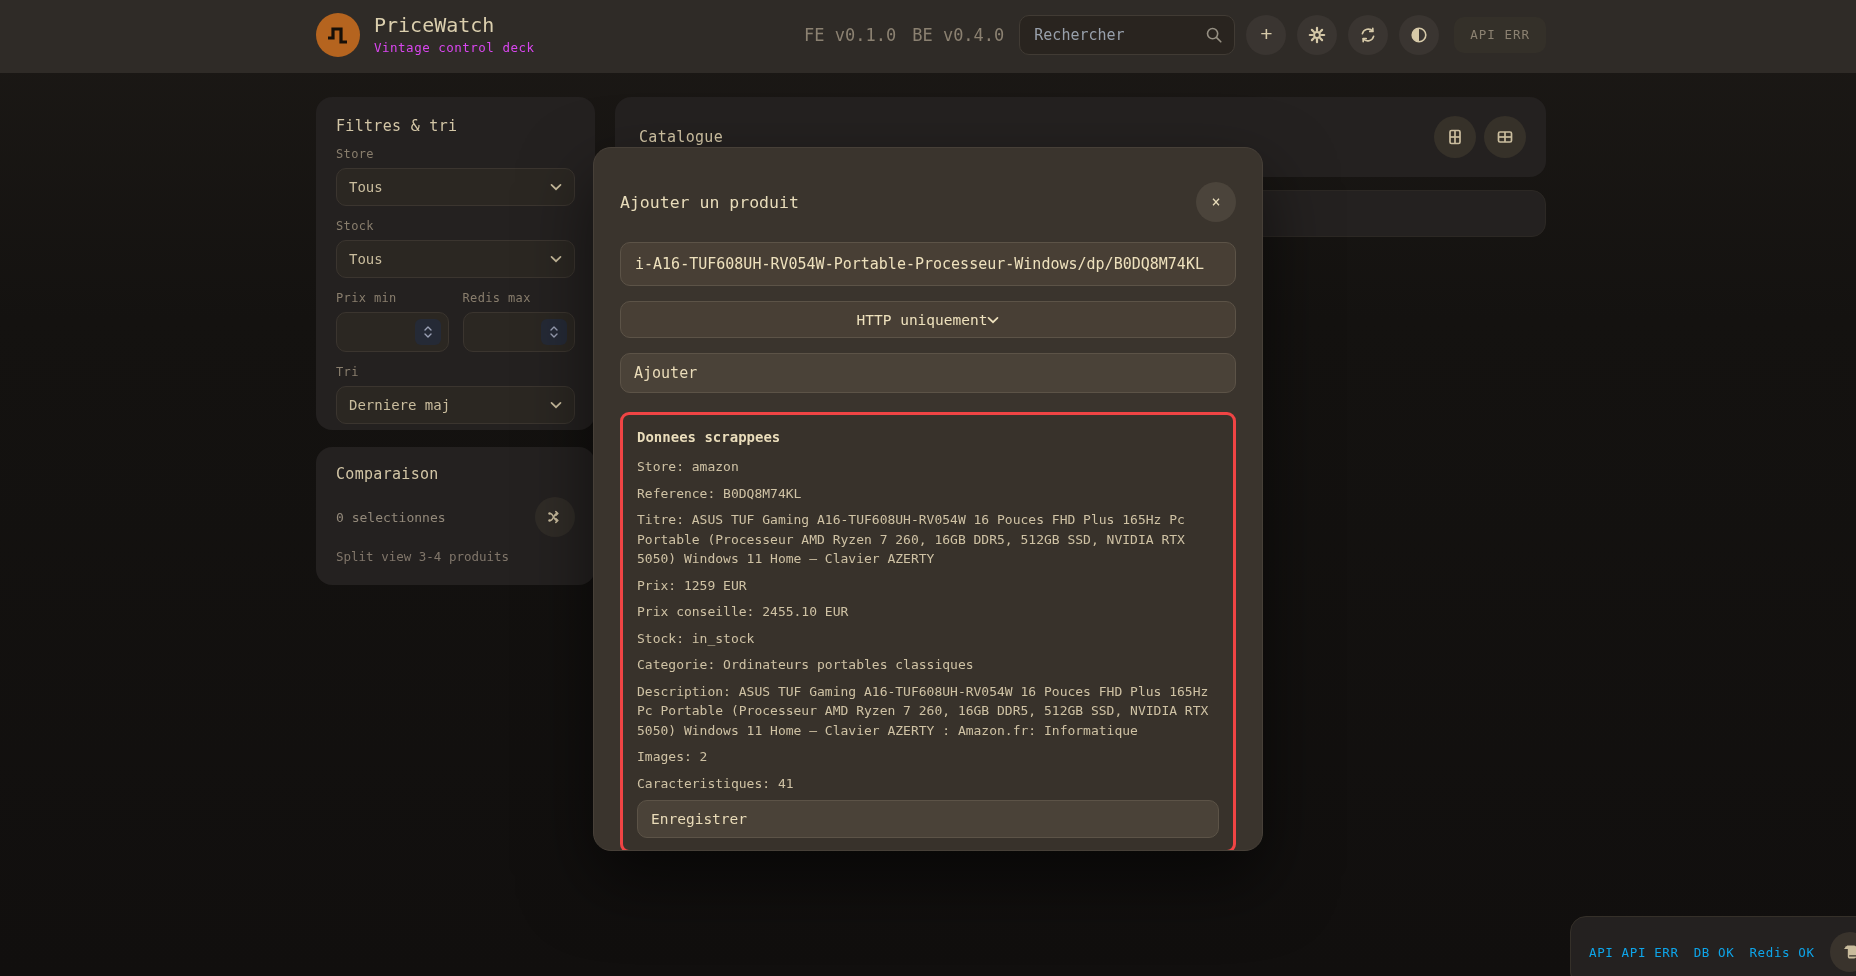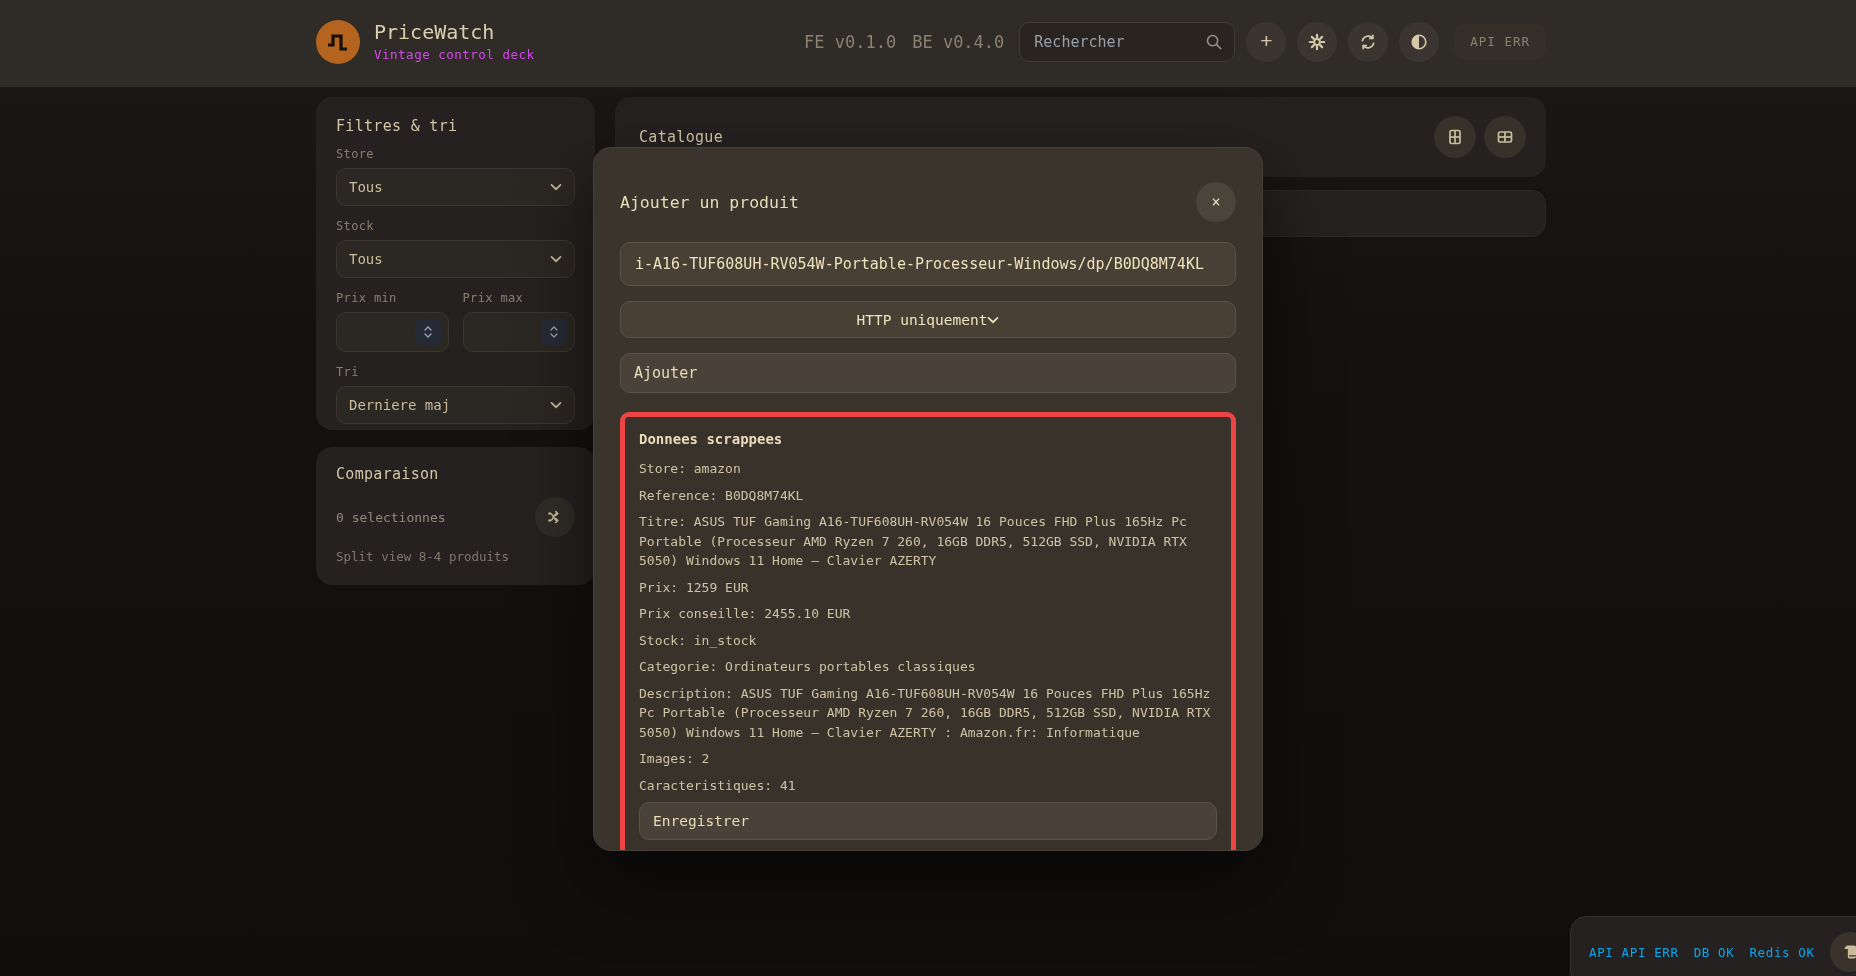--- a/index.html
+++ b/index.html
@@ -5,21 +5,21 @@
   * { margin:0; padding:0; box-sizing:border-box; }
   html,body { width:1856px; height:976px; }
   body {
     position:relative; overflow:hidden;
     background:linear-gradient(180deg,#1c1916 0,#141210 320px,#110f0e 100%);
     font-family:"DejaVu Sans Mono",monospace;
     color:#d6c9a8;
   }
   
   .app-header {
-    position:absolute; top:0; left:0; right:0; height:87px;
+    position:absolute; top:0; left:0; right:0; height:73px;
     background:#2f2b27;
     display:flex; align-items:center; justify-content:space-between;
     padding:0 310px 4px 316px;
   }
   .brand { display:flex; align-items:center; gap:14px; }
   .logo {
     width:44px; height:44px; border-radius:50%;
     background:#b5641f; display:flex; align-items:center; justify-content:center;
     flex:0 0 auto;
   }
@@ -115,21 +115,21 @@
     padding:0 14px; font-size:14.5px; color:#eee1bd; cursor:pointer; margin-bottom:15px;
   }
   .wide-btn {
     display:block; width:100%; height:40px; text-align:left;
     background:#4a4238; border:1px solid #5c5347; border-radius:10px;
     color:#eadcb9; font:15px "DejaVu Sans Mono",monospace; padding:0 13px;
     cursor:pointer;
   }
   .add-btn { margin-bottom:19px; }
   .scraped-panel {
-    border:5px solid #ef4444; background:#38322b; border-radius:9px;
+    border:3px solid #ef4444; background:#38322b; border-radius:9px;
     padding:14px 14px 12px;
   }
   .scraped-title { font-size:14px; font-weight:bold; color:#eaddbb; margin-bottom:12px; }
   .scr-line { font-size:13px; line-height:1.5; color:#cfc2a4; margin-bottom:7px; }
   .save-btn { height:38px; font-size:14.5px; margin-top:3px; }
   
   .status-bar {
     position:absolute; left:1570px; top:916px; width:310px; height:72px;
     background:#242120; border:1px solid #353029; border-radius:16px;
     display:flex; align-items:center; gap:15px; padding-left:18px;
@@ -223,21 +223,21 @@
         <input type="text" value="" style="">
         <span class="spinner">
           <svg width="10" height="14" viewBox="0 0 10 14" fill="none" stroke="#9aa0b4" stroke-width="1.4" stroke-linecap="round" stroke-linejoin="round">
             <polyline points="2 5 5 2 8 5"></polyline>
               <polyline points="2 9 5 12 8 9"></polyline>
           </svg>
         </span>
       </div>
     </div>
     <div class="price-col">
-      <div class="field-label">Prix max</div>
+      <div class="field-label">Redis max</div>
       <div class="num-input">
         <input type="text" value="" style="">
         <span class="spinner">
           <svg width="10" height="14" viewBox="0 0 10 14" fill="none" stroke="#9aa0b4" stroke-width="1.4" stroke-linecap="round" stroke-linejoin="round">
             <polyline points="2 5 5 2 8 5"></polyline>
               <polyline points="2 9 5 12 8 9"></polyline>
           </svg>
         </span>
       </div>
     </div>
@@ -260,21 +260,21 @@
       <svg width="20" height="20" viewBox="0 0 20 20" fill="none" stroke="#cabd9e" stroke-width="1.5" stroke-linecap="round" stroke-linejoin="round">
         <path d="M5.2 13.5c3.4 0 3.4-7 6.8-7"></path>
         <path d="M5.2 6.5c3.4 0 3.4 7 6.8 7"></path>
         <circle cx="4.5" cy="6.5" r="1.2" fill="#cabd9e" stroke="none"></circle>
         <circle cx="4.5" cy="13.5" r="1.2" fill="#cabd9e" stroke="none"></circle>
         <polyline points="10.8 4.6 12.9 6.5 10.8 8.4"></polyline>
         <polyline points="10.8 11.6 12.9 13.5 10.8 15.4"></polyline>
       </svg>
     </button>
   </div>
-  <div class="comp-hint">Split view 8-4 produits</div>
+  <div class="comp-hint">Split view 3-4 produits</div>
 </section>
 
 <section class="card catalogue-card">
   <div class="card-title">Catalogue</div>
   <div class="view-btns">
     <button class="icon-btn view-btn">
       <svg width="20" height="20" viewBox="0 0 20 20" fill="none" stroke="#cabd9e" stroke-width="1.7">
         <rect x="5" y="3.5" width="10" height="13" rx="1.5"></rect>
         <line x1="10" y1="3.5" x2="10" y2="16.5"></line>
         <line x1="5" y1="10" x2="15" y2="10"></line>

